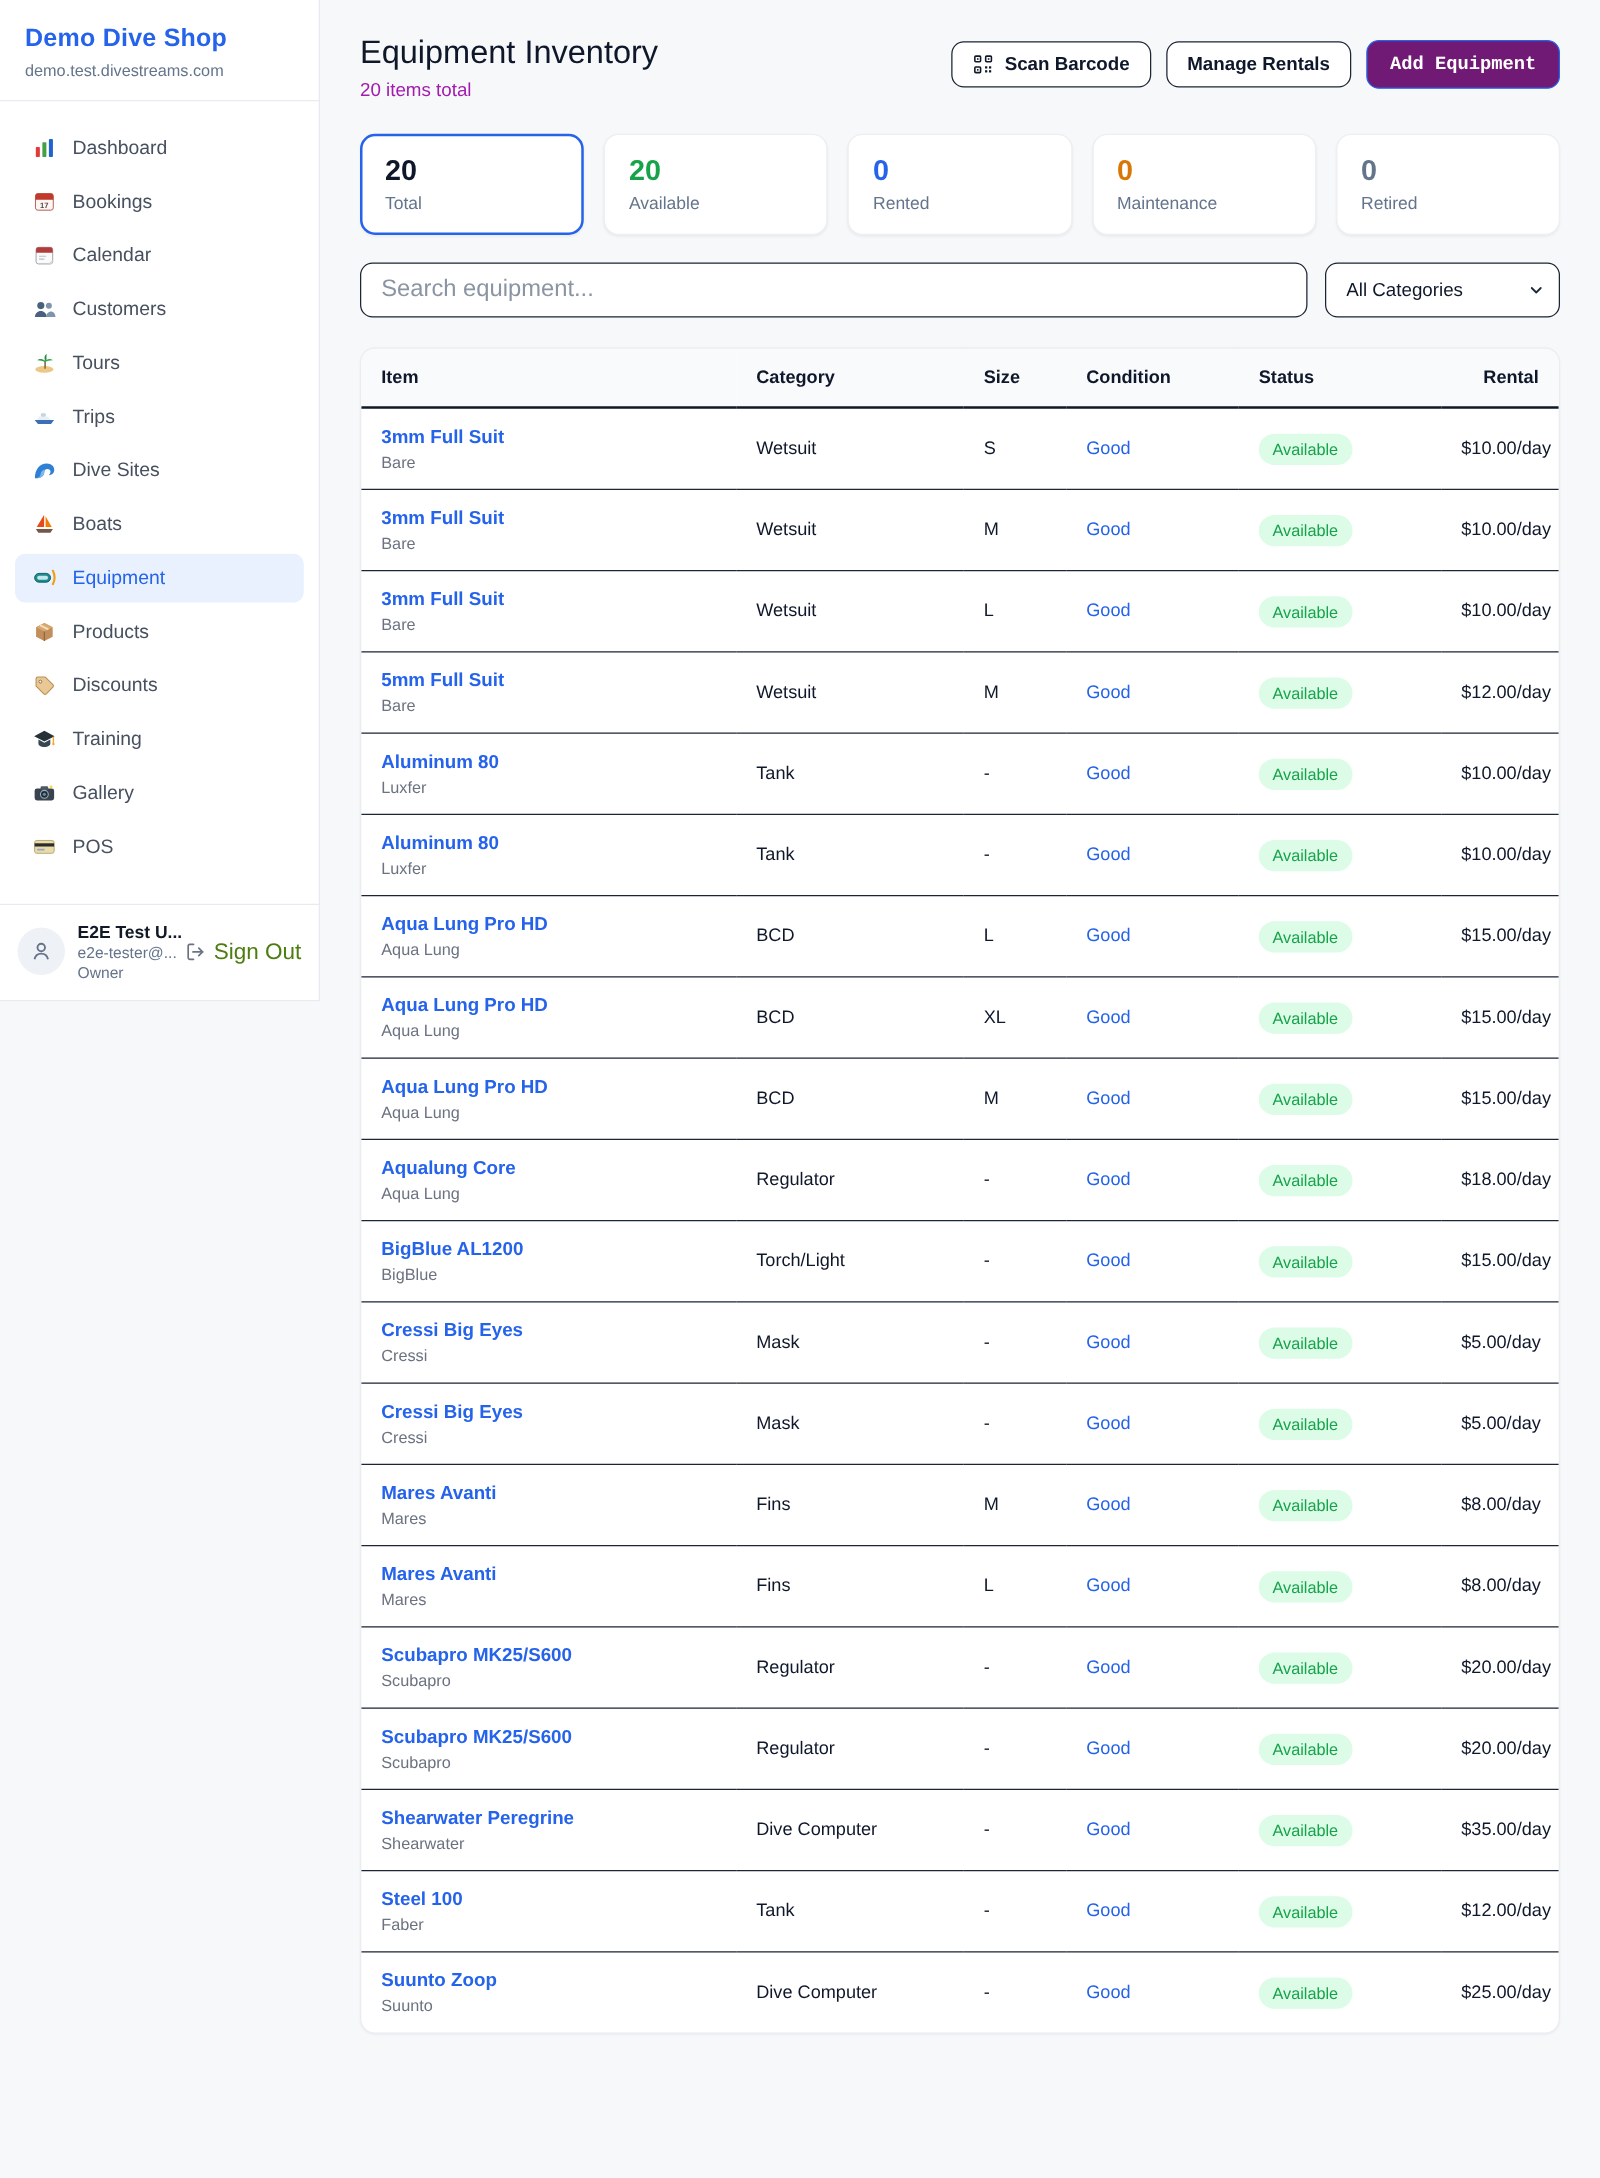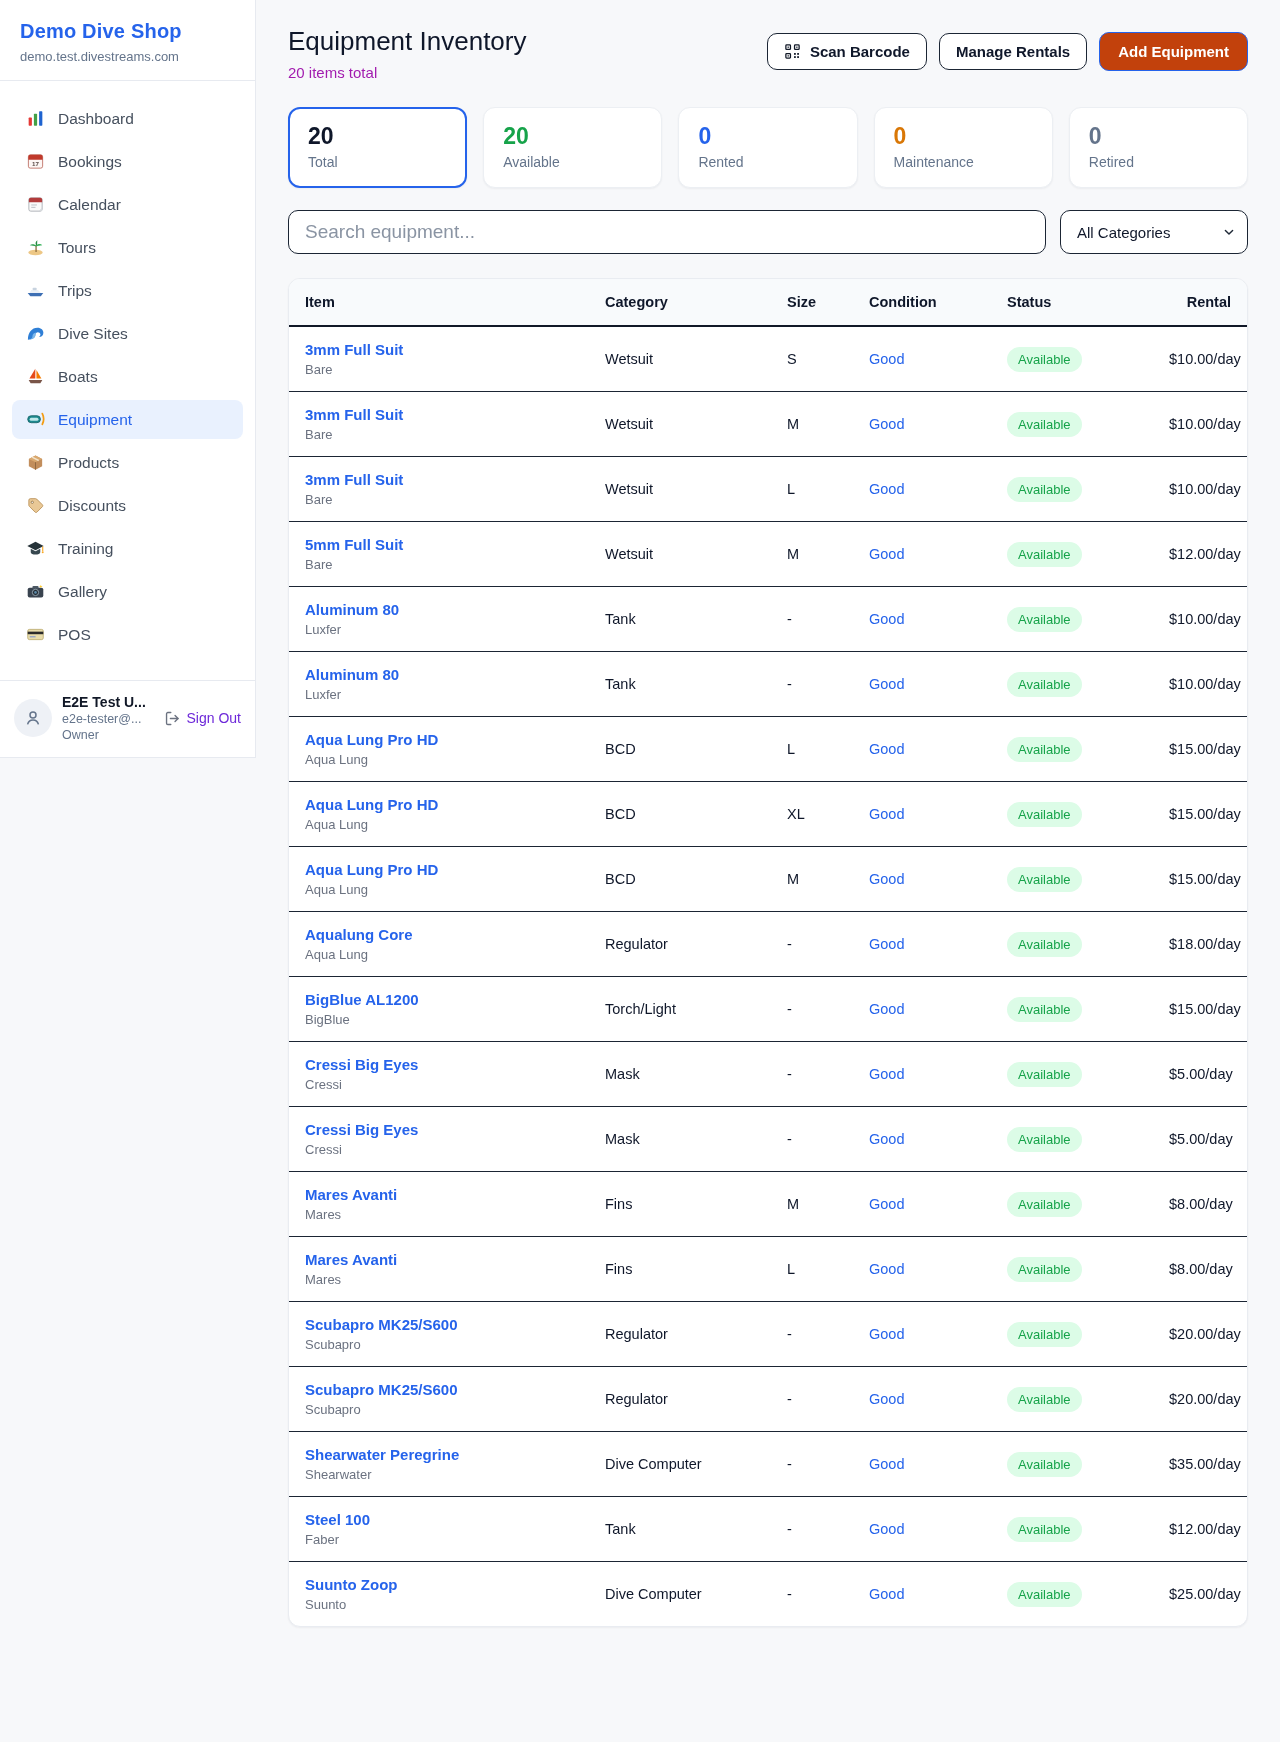--- a/index.html
+++ b/index.html
@@ -36,39 +36,39 @@
     width:38px; height:38px; border-radius:50%; background:#eef1f6;
     display:flex; align-items:center; justify-content:center; flex-shrink:0;
   }
   .avatar svg { width:20px; height:20px; }
   .user-meta { min-width:0; }
   .user-name { font-size:14px; font-weight:700; color:#111827; white-space:nowrap; }
   .user-email, .user-role { font-size:12.5px; color:#64748b; margin-top:2px; white-space:nowrap; }
   .signout-btn {
     margin-left:auto; display:flex; align-items:center; gap:6px;
     background:none; border:none; cursor:pointer;
-    font-family:inherit; font-size:14px; color:#6d28d9; white-space:nowrap;
+    font-family:inherit; font-size:18px; color:#4d7c0f; white-space:nowrap;
   }
   .signout-btn svg { width:17px; height:17px; }
 
   
   main.main { flex:1; padding:26px 32px 20px 32px; }
   .page-header { display:flex; justify-content:space-between; align-items:flex-start; }
   .page-title { font-size:26px; font-weight:400; color:#0f172a; }
   .page-subtitle { font-size:15px; color:#a21caf; margin-top:7px; }
   .header-actions { display:flex; gap:12px; align-items:center; margin-top:6px; }
   .btn { font-family:inherit; font-size:15px; border-radius:10px; cursor:pointer; }
   .btn-outline {
     background:#fff; border:1.5px solid #1b2534; color:#0f172a;
     padding:9px 16px; font-weight:700; display:flex; align-items:center; gap:9px;
   }
   .btn-outline svg { width:17px; height:17px; }
   .btn-primary {
-    background:#c2410c; border:1.5px solid #2563eb; color:#fff;
-    padding:10px 18px; font-weight:600;
+    background:#701a75; border:1.5px solid #2563eb; color:#fff;
+    padding:10px 18px; font-weight:600;font-family:Liberation Mono, monospace;
   }
 
   
   .stats-row { display:flex; gap:16px; margin-top:26px; }
   .stat-card {
     flex:1; background:#fff; border-radius:12px; padding:15px 19px 17px 19px;
     border:1px solid #eceff3; box-shadow:0 1px 2px rgba(16,24,40,.05);
   }
   .stat-card.selected { border:2px solid #2563eb; padding:14px 18px 16px 18px; }
   .stat-value { font-size:23px; font-weight:700; }
@@ -150,20 +150,31 @@
         <div class="nav-item">
     <span class="nav-icon">
             <svg viewBox="0 0 20 20">
               <rect x="3" y="3" width="14" height="14" rx="2" fill="#fafafa" stroke="#9aa0a6" stroke-width="0.8"></rect>
               <path d="M3 5a2 2 0 0 1 2-2h10a2 2 0 0 1 2 2v2.6H3z" fill="#b23b3b"></path>
               <path d="M16.8 13.5l-3.3 3.3h3.3z" fill="#d7dadd"></path>
               <path d="M5.5 10.5h6M5.5 13h4.5" stroke="#b9bec4" stroke-width="1"></path>
             </svg>
           </span>
     <span class="nav-label">Calendar</span>
+  </div>
+        <div class="nav-item">
+    <span class="nav-icon">
+            <svg viewBox="0 0 20 20">
+              <circle cx="7" cy="6.8" r="3" fill="#48617f"></circle>
+              <path d="M2 16.4c.2-3.1 2.3-5.1 5-5.1s4.8 2 5 5.1z" fill="#48617f"></path>
+              <circle cx="13.8" cy="7" r="2.5" fill="#7e95ad"></circle>
+              <path d="M11.4 16.4c.3-2.8 1.9-4.7 4.4-4.7 2 0 3.3 1.9 3.6 4.7z" fill="#7e95ad"></path>
+            </svg>
+          </span>
+    <span class="nav-label">Customers</span>
   </div>
         <div class="nav-item">
     <span class="nav-icon">
             <svg viewBox="0 0 20 20">
               <ellipse cx="10" cy="15.3" rx="7.6" ry="2.9" fill="#edc785"></ellipse>
               <path d="M10.6 14.8V8" stroke="#8d6e3f" stroke-width="1.4"></path>
               <path d="M10.6 8C8.2 6 5.6 6.1 4 7.6c2.6.2 4.2.7 6.6 1.4z" fill="#2e9e4f"></path>
               <path d="M10.6 8c2.5-2 5-2 6.5-.4-2.6.1-4.1.7-6.5 1.4z" fill="#37b35b"></path>
               <path d="M10.6 8C9.6 5.5 10.1 3.4 12 2.4c-.4 2-.1 3.6-.3 5.6z" fill="#278944"></path>
             </svg>

